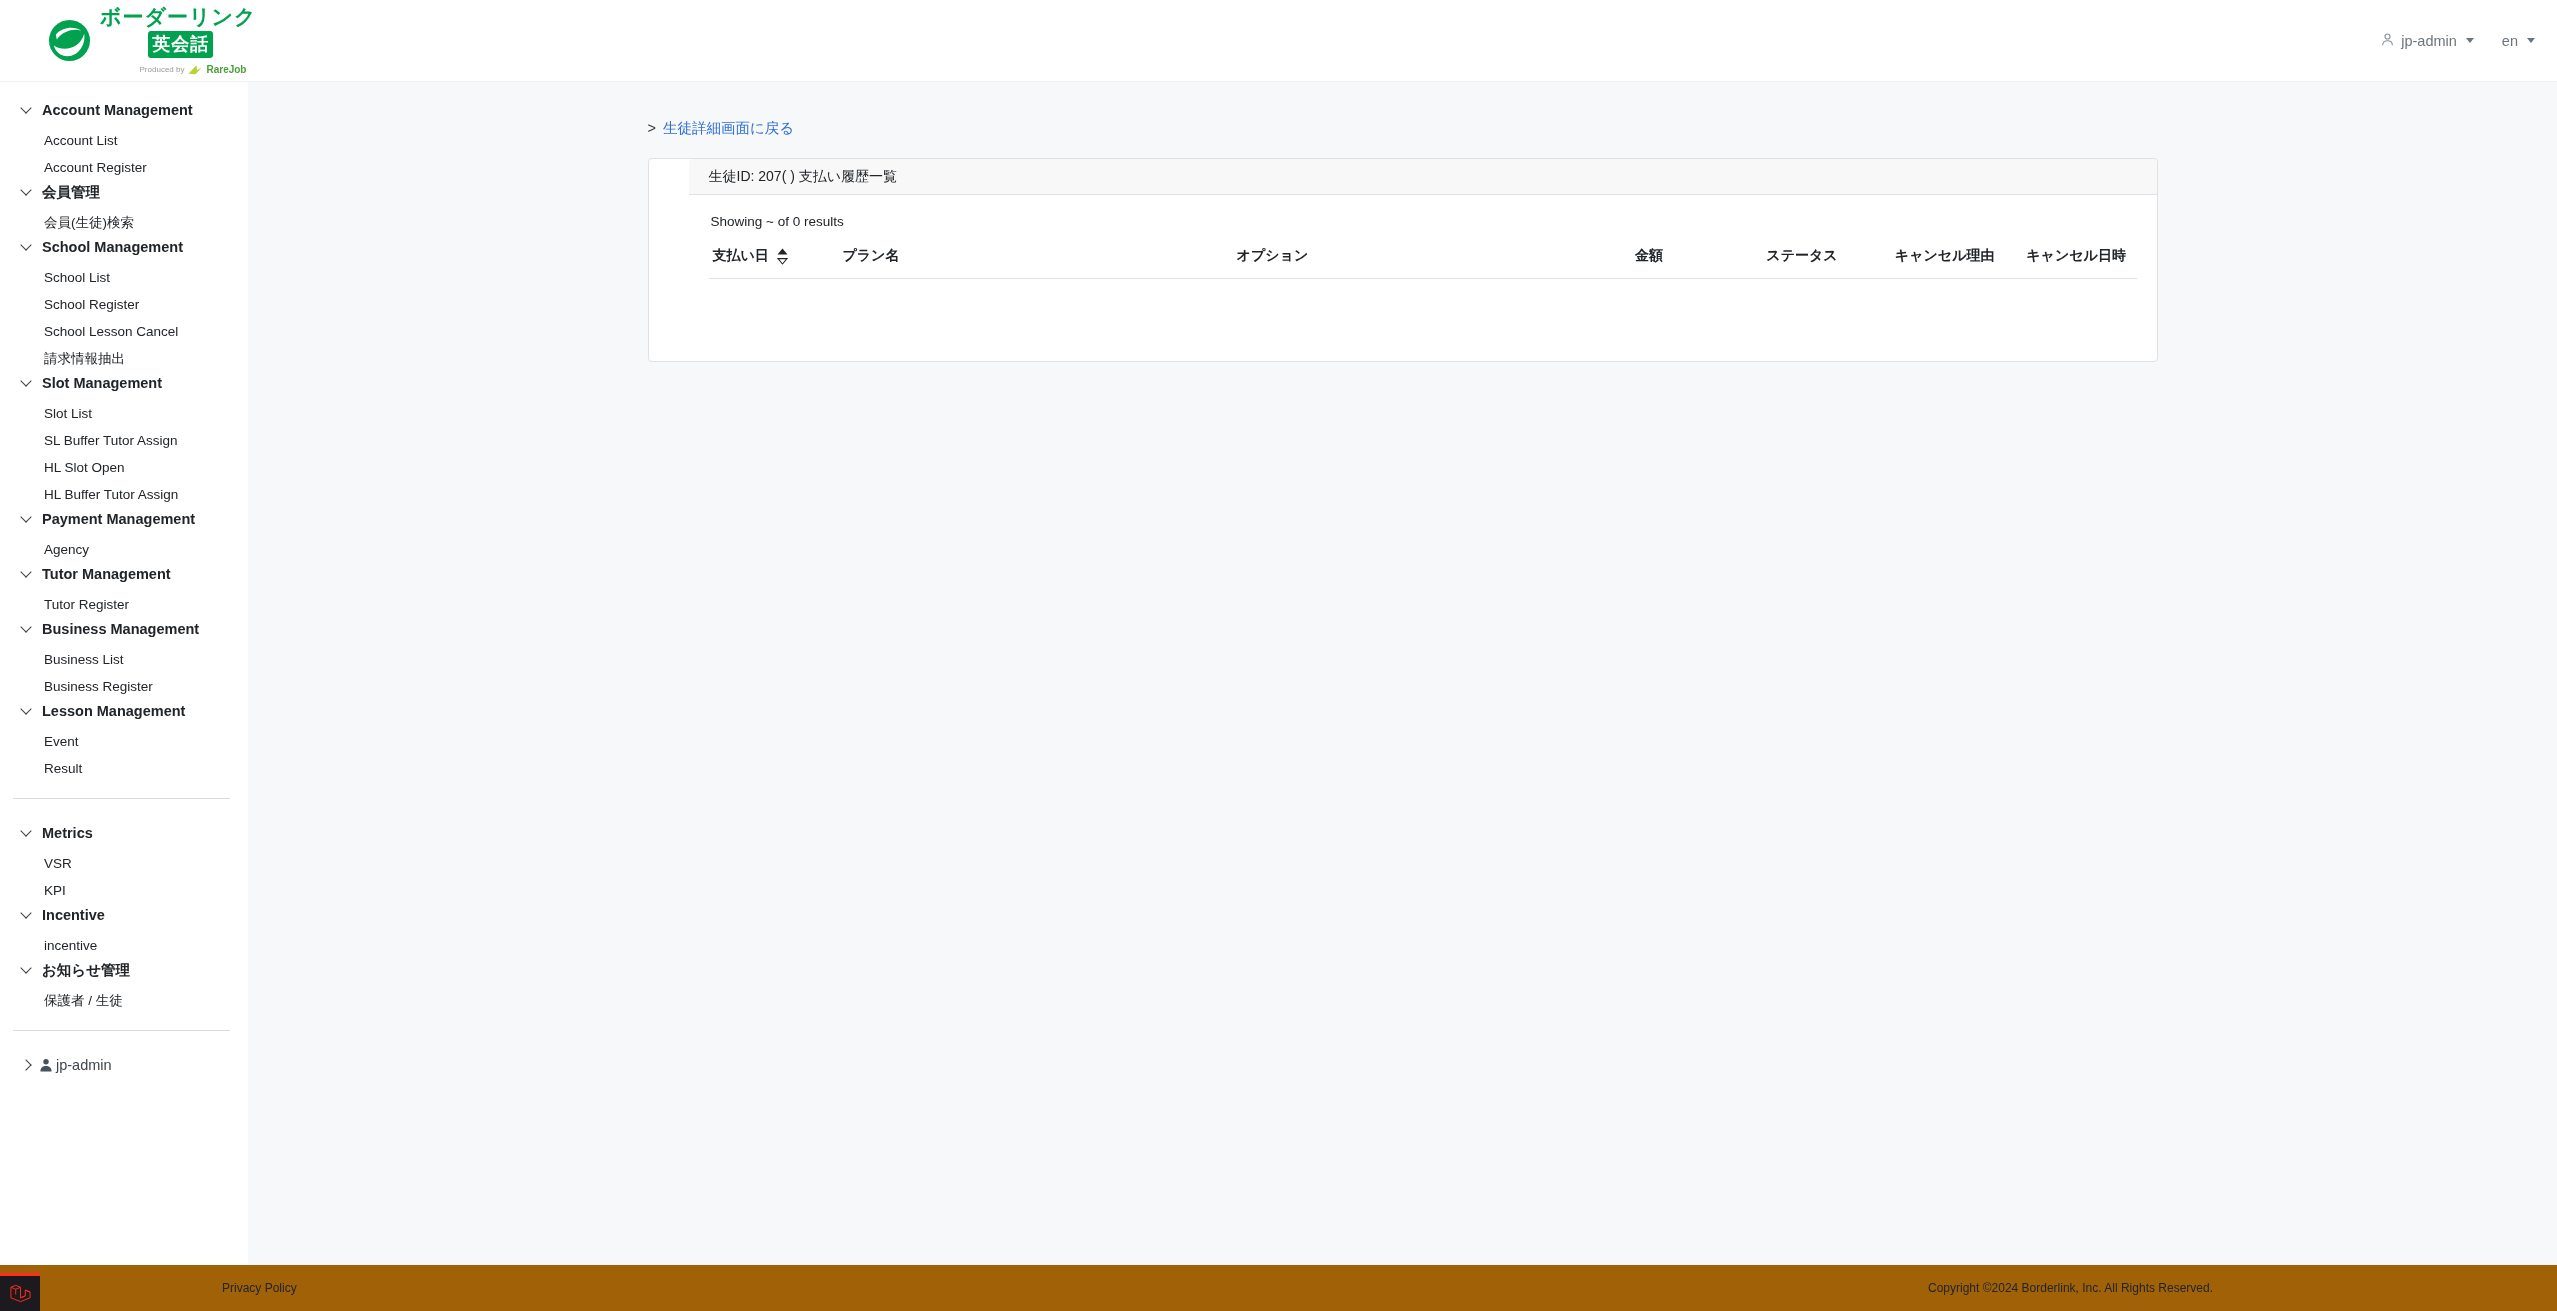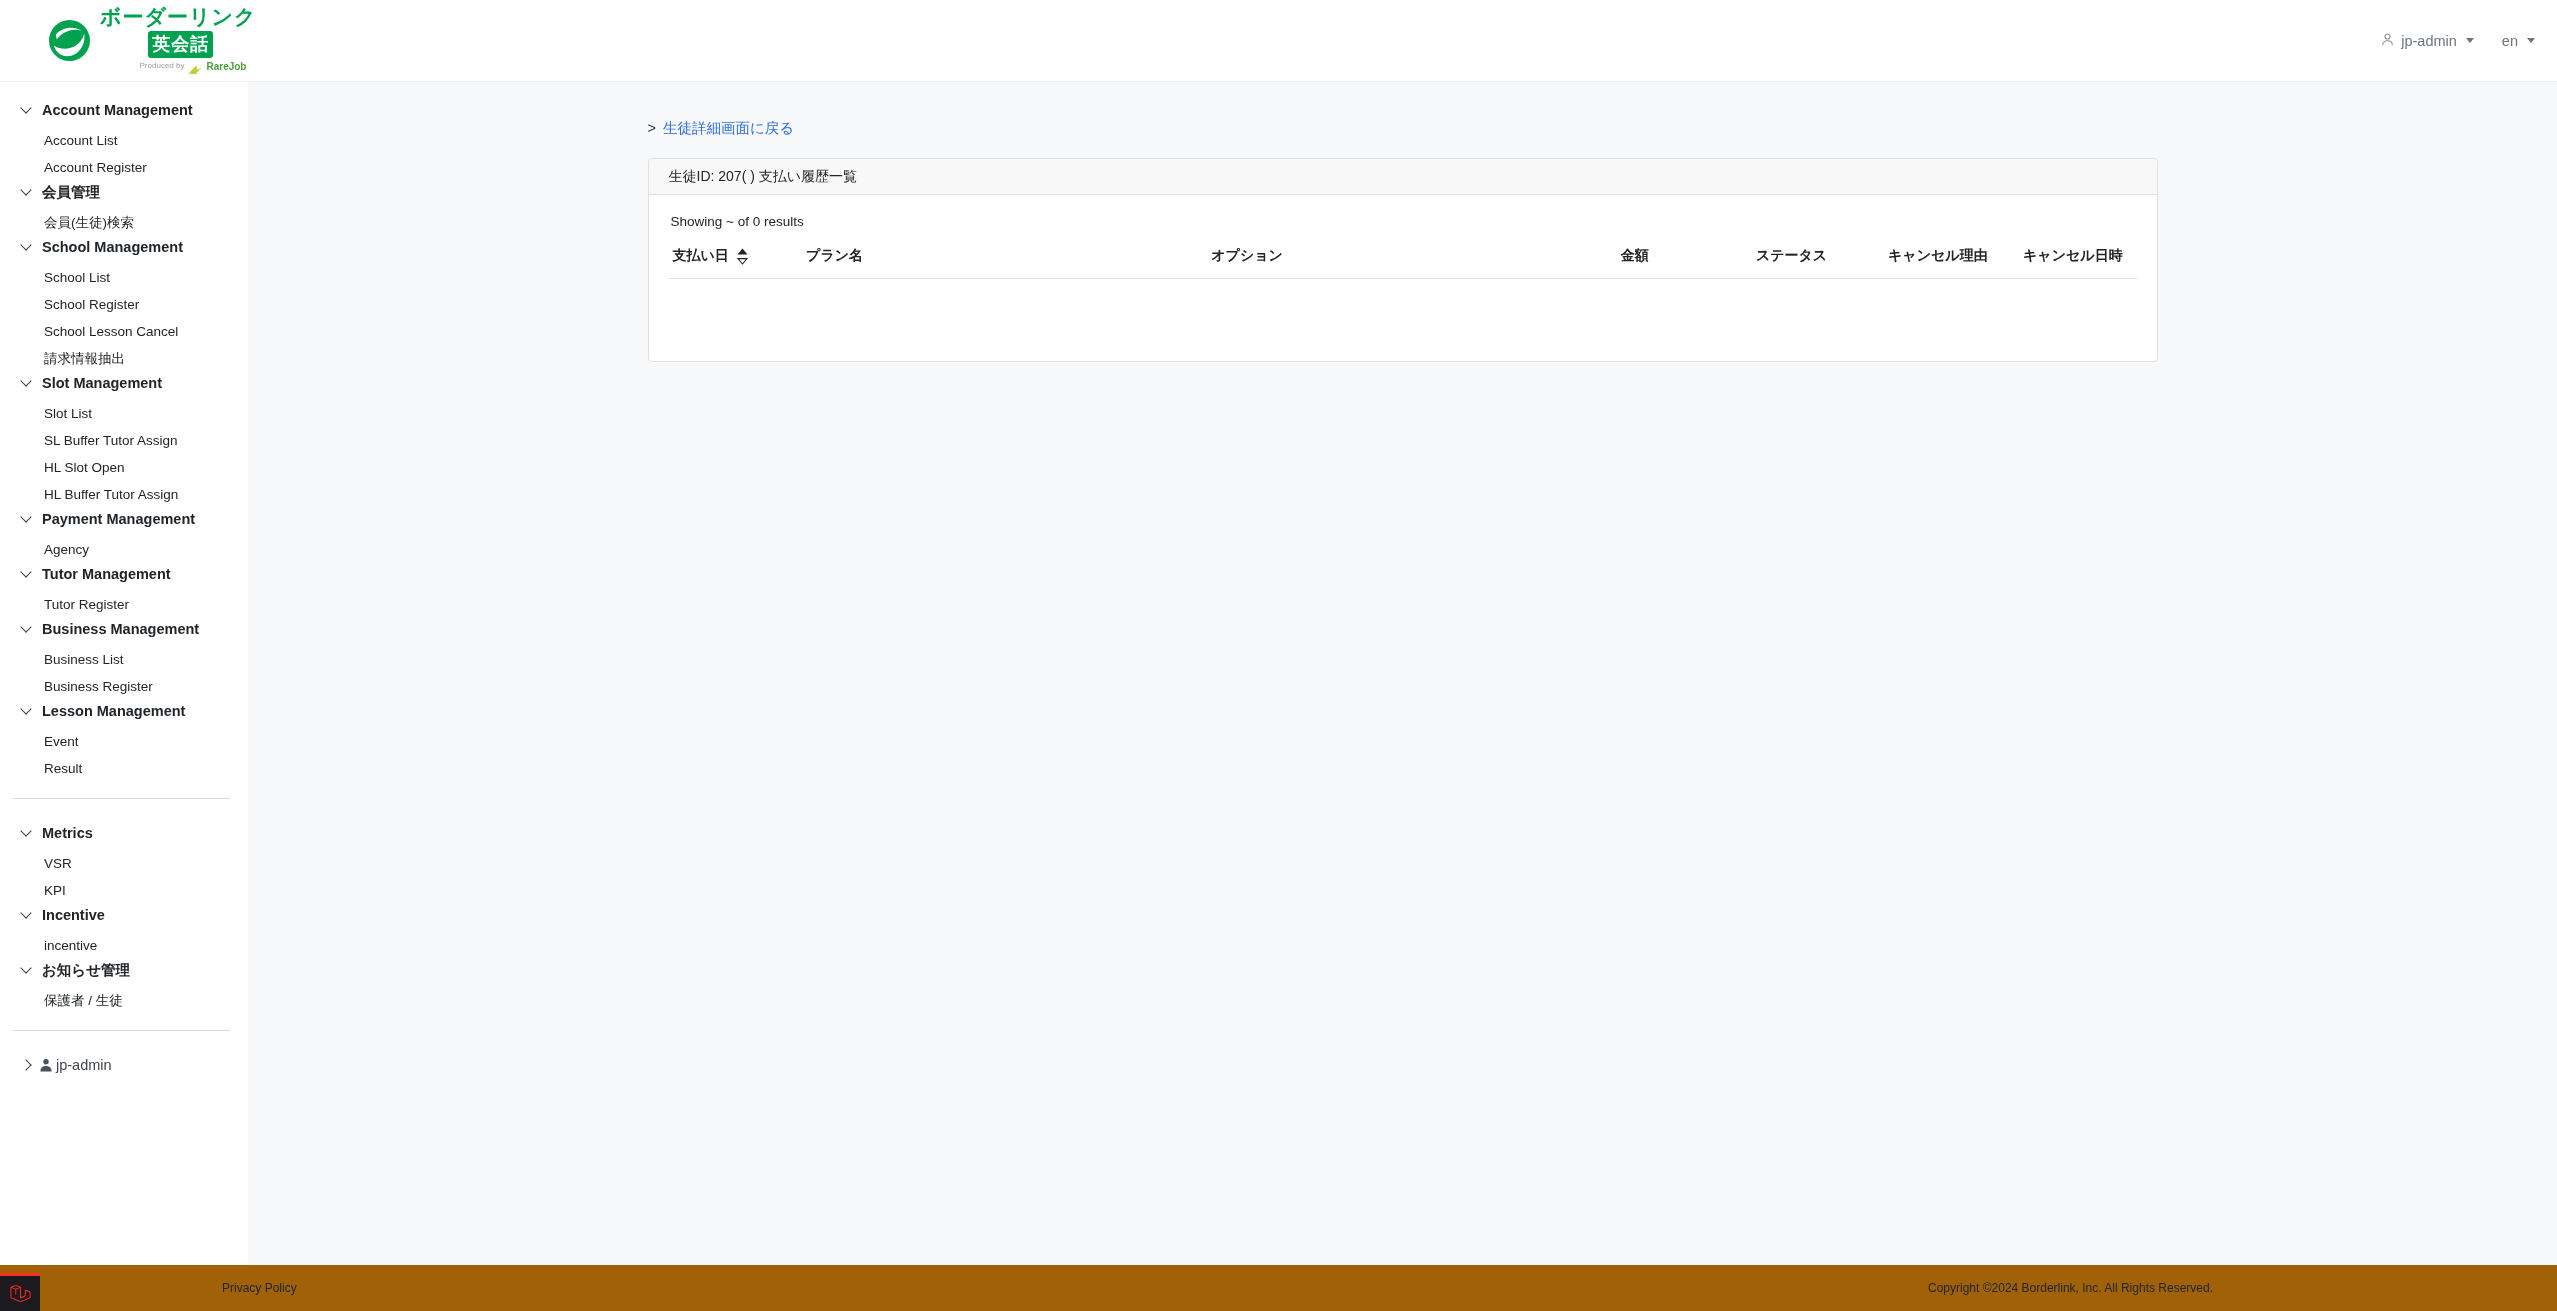--- a/index.html
+++ b/index.html
@@ -20,21 +20,21 @@
     display:flex;align-items:center;justify-content:space-between;
     padding:0 16px 0 48px;
   }
   .logo{display:flex;align-items:center;gap:9px;text-decoration:none;cursor:pointer;}
   .logo-mark{color:var(--brand-green);}
   .logo-mark svg{display:block;}
   .logo-text-col{display:flex;flex-direction:column;}
   .logo-row{display:flex;align-items:center;flex-direction:column;}
   .brand-name{color:var(--brand-green);font-weight:bold;font-size:21px;letter-spacing:1px;white-space:nowrap;}
   .brand-badge{background:var(--brand-green);color:#fff;font-weight:bold;font-size:18px;padding:1px 4px 2px;border-radius:3px;margin-left:5px;letter-spacing:1px;white-space:nowrap;}
-  .produced-row{display:flex;gap:4px;justify-content:flex-end;margin-top:3px;padding-right:10px;}
+  .produced-row{display:flex;align-items:center;gap:4px;justify-content:flex-end;margin-top:3px;padding-right:10px;}
   .produced-text{font-size:8px;color:#9a9a9a;}
   .rarejob-text{font-size:10px;font-weight:bold;color:#4d9e3c;}
   .topbar-right{display:flex;align-items:center;gap:28px;color:#6c757d;font-size:14.5px;padding-right:6px;}
   .dropdown{display:flex;align-items:center;gap:6px;cursor:pointer;}
   .caret{width:0;height:0;border-left:4px solid transparent;border-right:4px solid transparent;border-top:5px solid #6c757d;margin-left:3px;}
   
   .app-body{display:flex;height:1183px;}
   .sidebar{width:248px;flex-shrink:0;background:#fff;padding:18px 12px 0 16px;}
   .nav-section{margin-top:1px;}
   .nav-section.first{margin-top:0;}
@@ -46,21 +46,21 @@
   .nav-items li{font-size:13.5px;color:#212529;padding:4.5px 0;line-height:18px;cursor:pointer;}
   .sidebar hr{border:0;border-top:1px solid #d9dcdf;margin:16px 6px 24px -3px;}
   .sidebar-user{display:flex;align-items:center;margin-top:0;font-size:14.5px;color:#3f464d;cursor:pointer;padding-left:6px;line-height:20px;}
   .sidebar-user .person-fill{margin-right:3px;display:flex;}
   
   .main{flex:1;background:#f7f8f9;}
   .container{width:1510px;margin:0 auto;padding-top:37px;}
   .breadcrumb{font-size:14.5px;color:#212529;}
   .bc-prefix{margin-right:7px;color:#343a40;}
   .back-link{color:var(--link-blue);text-decoration:none;cursor:pointer;}
-  .card{margin-top:20px;background:#fff;border:1px solid #dee2e6;border-radius:4px;}
+  .card{margin-top:20px;background:#fff;border:1px solid #dee2e6;border-radius:4px;padding-left:40px;}
   .card-header{background:#f8f8f9;border-bottom:1px solid #dee2e6;padding:8px 20px;font-size:14px;color:#212529;line-height:19px;border-radius:4px 4px 0 0;}
   .card-body{padding:19px 20px 20px;}
   .results{margin:0 0 14px 2px;font-size:13.5px;color:#212529;}
   table{width:100%;border-collapse:collapse;table-layout:fixed;}
   th{text-align:left;font-weight:bold;font-size:14px;color:#212529;padding:4px 8px 13px 4px;border-bottom:1px solid #dee2e6;vertical-align:middle;white-space:nowrap;}
   .th-flex{display:flex;align-items:center;gap:8px;cursor:pointer;}
   .sort-icon{display:inline-flex;cursor:pointer;}
   .sort-icon svg{display:block;}
   .empty-space{height:62px;}
   col.c1{width:9.1%;} col.c2{width:27.6%;} col.c3{width:27.9%;} col.c4{width:9.2%;}

